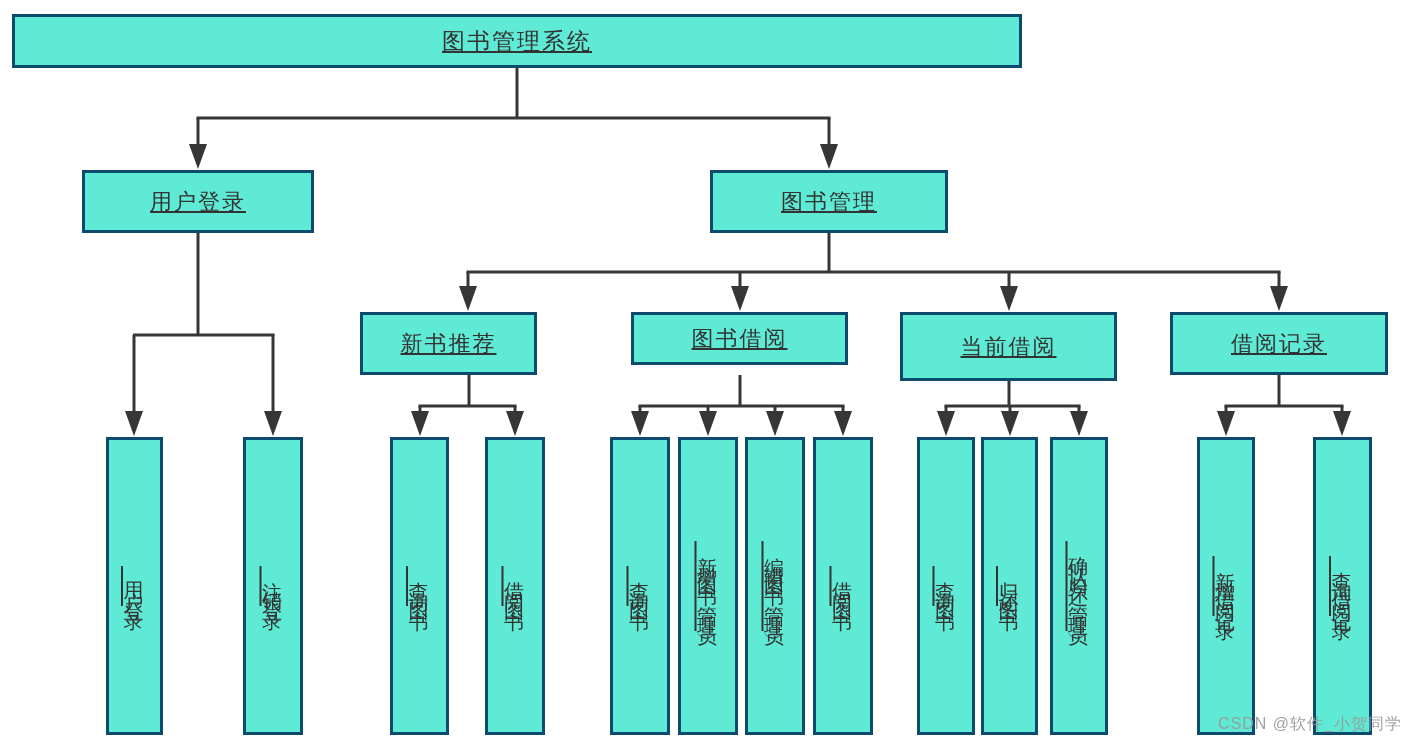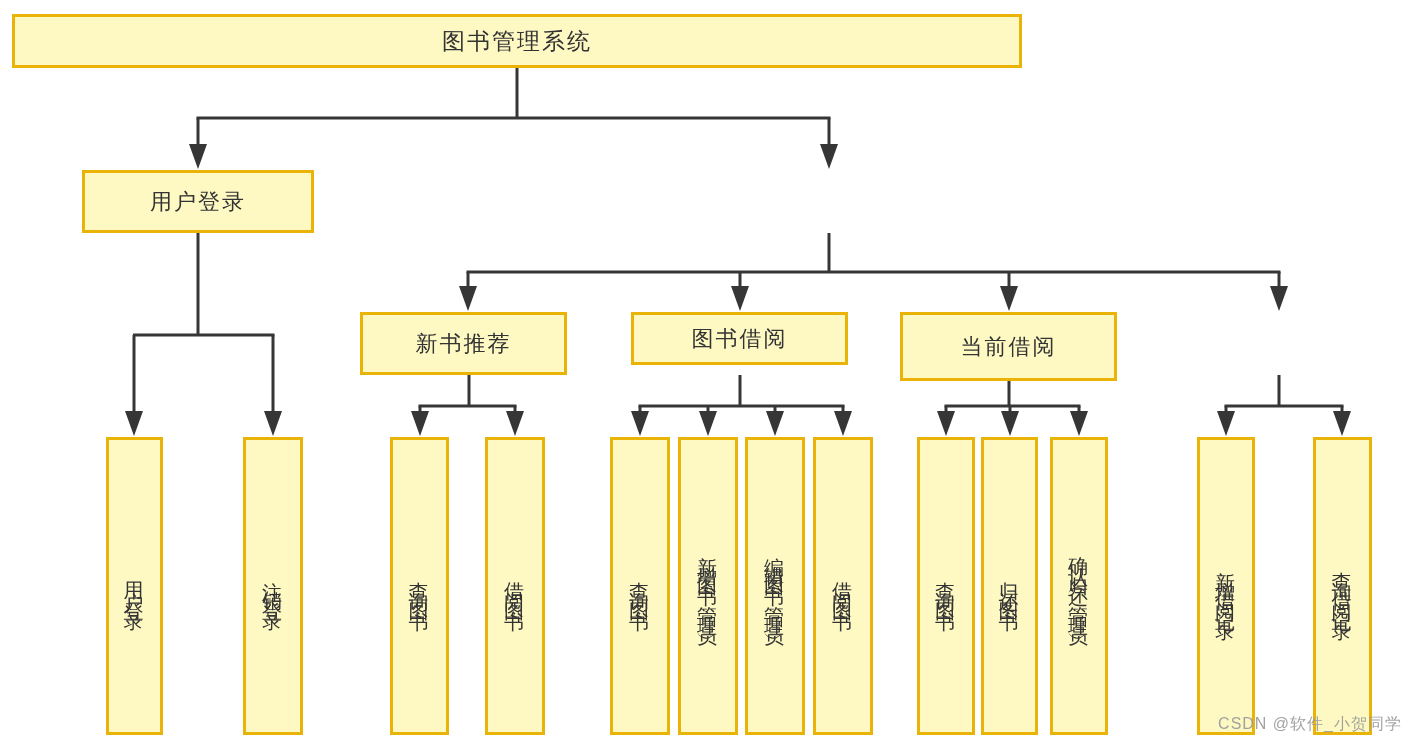--- a/index.html
+++ b/index.html
@@ -8,24 +8,25 @@
     background:#ffffff;
     font-family:"Liberation Sans","DejaVu Sans",sans-serif;
     position:relative;overflow:hidden;
     color:#333333;
   }
   #canvas{position:absolute;left:0;top:0;width:1405px;height:747px;}
   svg.connectors{position:absolute;left:0;top:0;width:1405px;height:747px;z-index:1;}
   .node{
     position:absolute;
     box-sizing:border-box;
-    border:3px solid #eab308;
-    background:#fef9c3;
+    border:3px solid #0c4a6e;
+    background:#5eead4;
     display:flex;align-items:center;justify-content:center;
     z-index:2;
+    text-decoration:underline;
   }
   .h-node{font-size:22px;letter-spacing:2px;color:#333333;}
   .root-node{font-size:23px;}
   .v-node span{
     display:block;
     writing-mode:vertical-rl;
     text-orientation:mixed;
     font-size:20px;
     letter-spacing:10px;
     color:#333333;
@@ -111,24 +112,26 @@
       <polygon points="1001,411 1019,411 1010,436"></polygon>
       <polygon points="1070,411 1088,411 1079,436"></polygon>
       <polygon points="1217,411 1235,411 1226,436"></polygon>
       <polygon points="1333,411 1351,411 1342,436"></polygon>
     </g>
   </svg>
 
   <div class="node h-node root-node" style="left:12px;top:14px;width:1010px;height:54px;">图书管理系统</div>
 
   <div class="node h-node" style="left:82px;top:170px;width:232px;height:63px;">用户登录</div>
+  <div class="node h-node" style="left:710px;top:170px;width:238px;height:63px;">图书管理</div>
 
-  <div class="node h-node" style="left:360px;top:312px;width:207px;height:63px;">新书推荐</div>
+  <div class="node h-node" style="left:360px;top:312px;width:177px;height:63px;">新书推荐</div>
   <div class="node h-node" style="left:631px;top:312px;width:217px;height:53px;">图书借阅</div>
   <div class="node h-node" style="left:900px;top:312px;width:217px;height:69px;">当前借阅</div>
+  <div class="node h-node" style="left:1170px;top:312px;width:218px;height:63px;">借阅记录</div>
 
   <div class="node v-node" style="left:106px;top:437px;width:57px;height:298px;">
     <span>用户登录</span>
   </div>
   <div class="node v-node" style="left:243px;top:437px;width:60px;height:298px;">
     <span>注销登录</span>
   </div>
 
   <div class="node v-node" style="left:390px;top:437px;width:59px;height:298px;">
     <span>查询图书</span>

